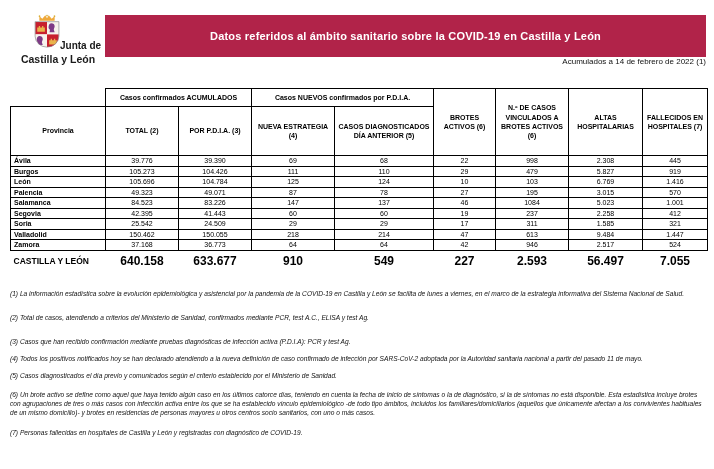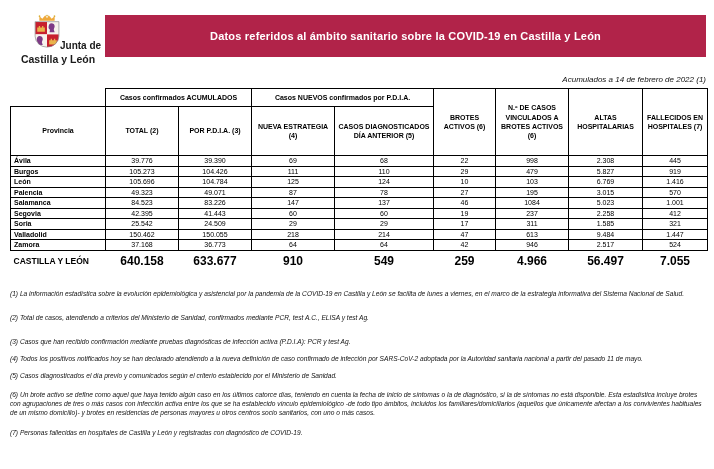--- a/index.html
+++ b/index.html
@@ -18,22 +18,22 @@
   .logo-shield { position: absolute; left: 24px; top: 2px; }
   .logo-line1 { position: absolute; left: 50px; top: 28px; font-size: 10px; font-weight: bold; color: #1a1a1a; white-space: nowrap; }
   .logo-line2 { position: absolute; left: 0; top: 41px; width: 96px; text-align: center; font-size: 10.5px; font-weight: bold; color: #1a1a1a; white-space: nowrap; }
   .banner {
     position: absolute; left: 105px; top: 15px; width: 601px; height: 42px;
     background: #B12349;
     display: flex; align-items: center; justify-content: center;
   }
   .banner span { color: #fff; font-weight: bold; font-size: 11px; letter-spacing: .2px; }
   .subtitle {
-    position: absolute; right: 8px; top: 75px;
-    font-size: 8px; font-style: italic; color: #111;
+    position: absolute; right: 8px; top: 57px;
+    font-size: 8px; color: #111;
   }
 
   
   .tablewrap { position: absolute; left: 10px; top: 88px; width: 697px; }
   table { border-collapse: collapse; table-layout: fixed; width: 697px; }
   col.c-prov { width: 95px; }  col.c-total { width: 73px; }  col.c-pdia { width: 73px; }
   col.c-nueva { width: 83px; } col.c-diag { width: 99px; }   col.c-brotes { width: 62px; }
   col.c-vinc { width: 73px; }  col.c-altas { width: 74px; }  col.c-fall { width: 65px; }
 
   th, td { border: 1px solid #000; font-size: 7px; vertical-align: middle; }
@@ -223,22 +223,22 @@
           <td>524</td>
         </tr>
       </tbody>
     <tbody>
       <tr class="total-row">
         <td class="prov">CASTILLA Y LEÓN</td>
         <td>640.158</td>
         <td>633.677</td>
         <td>910</td>
         <td>549</td>
-        <td>259</td>
-        <td>4.966</td>
+        <td>227</td>
+        <td>2.593</td>
         <td>56.497</td>
         <td>7.055</td>
       </tr>
     </tbody>
   </table>
 </div>
 
 <div class="footnotes">
     <p>(1) La información estadística sobre la evolución epidemiológica y asistencial por la pandemia de la COVID-19 en Castilla y León se facilita de lunes a viernes, en el marco de la estrategia informativa del Sistema Nacional de Salud.</p>
     <p>(2) Total de casos, atendiendo a criterios del Ministerio de Sanidad, confirmados mediante PCR, test A.C., ELISA y test Ag.</p>

